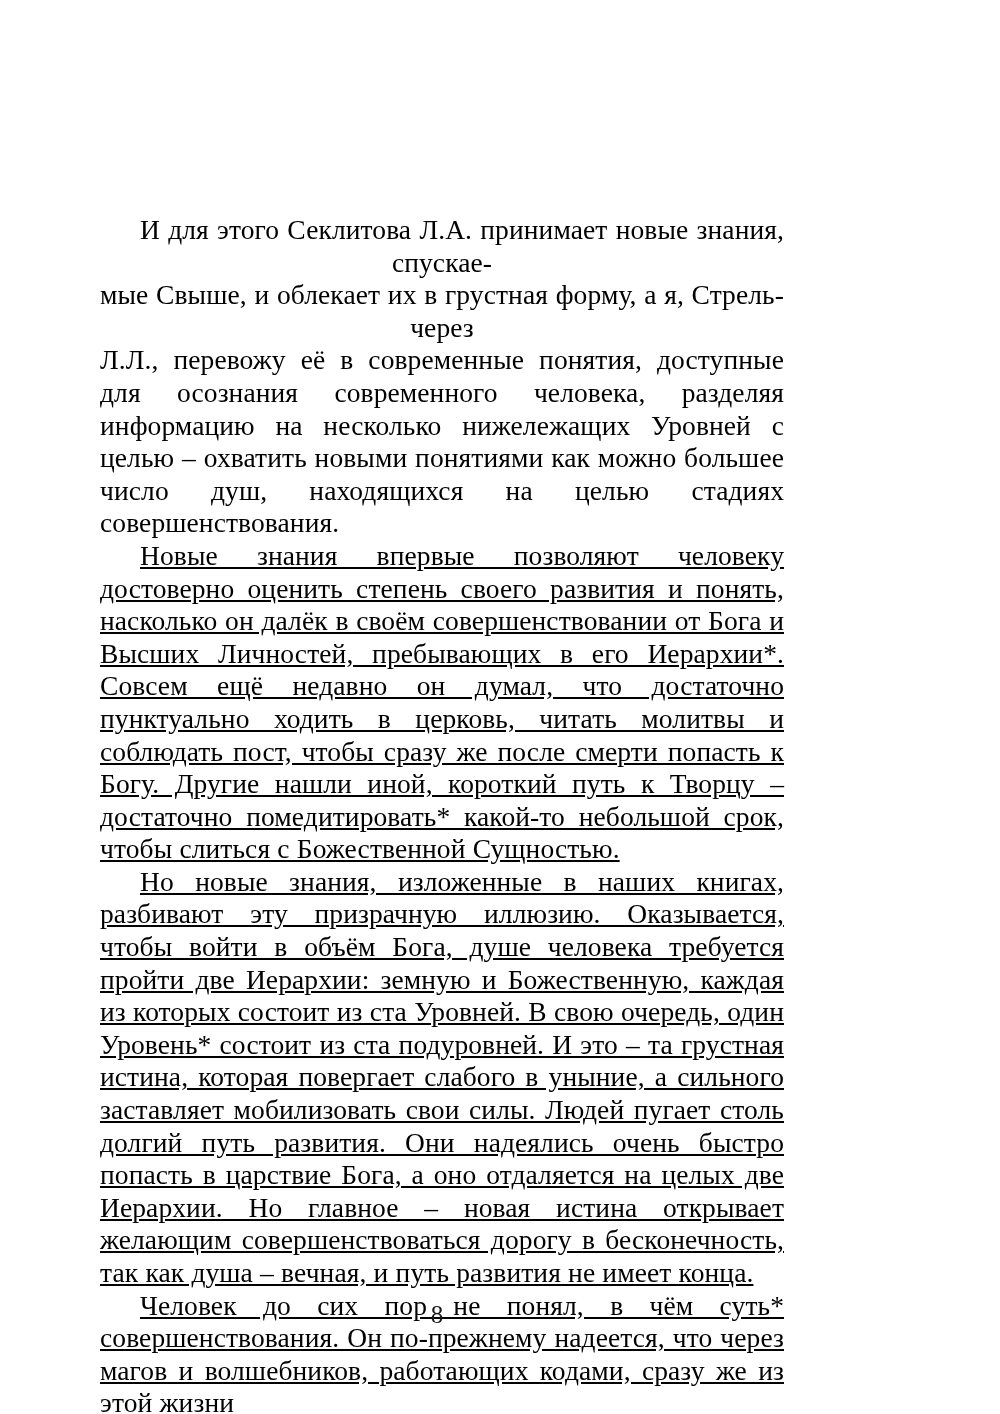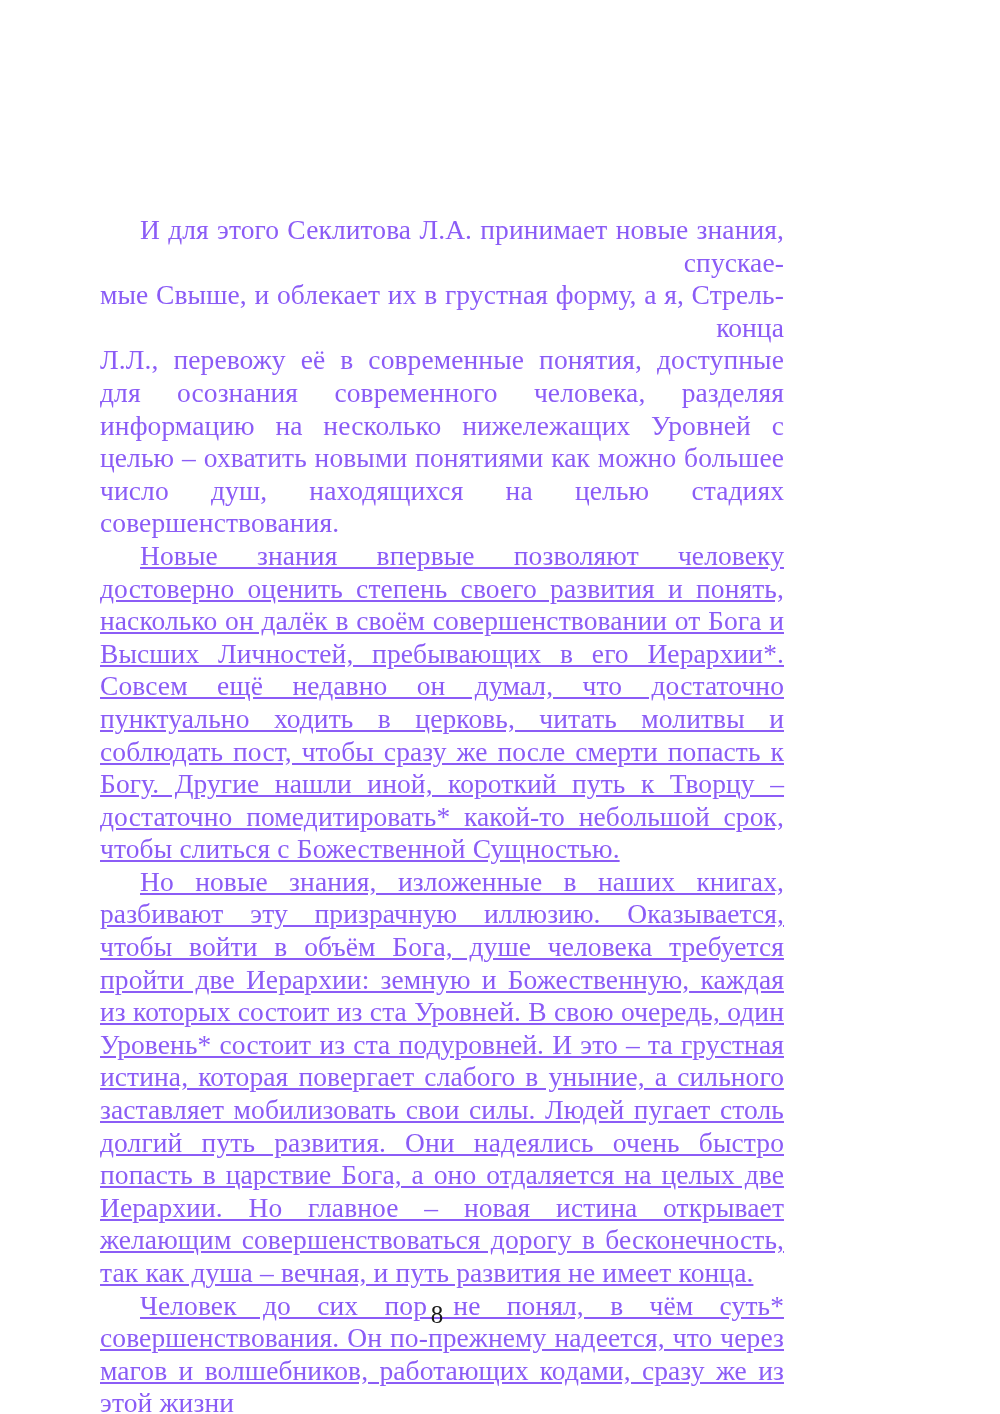--- a/index.html
+++ b/index.html
@@ -31,40 +31,40 @@
   }
 
   .para {
     margin: 0;
     font-size: 27.5px;
     line-height: 32.6px;
     text-align: justify;
     text-justify: inter-word;
     letter-spacing: 0.1px;
     word-spacing: 0.2px;
-    color: #8b5cf6;
+    color: #000000;
     -webkit-font-smoothing: antialiased;
   }
 
   .para.indent {
     text-indent: 40px;
     text-decoration: underline;
   }
 
   
   .para.hardbreak {
     text-align: left;
   }
   .para.hardbreak .jline {
     display: block;
     text-align: justify;
     text-justify: inter-word;
   }
   .para.hardbreak .jline.short {
-    text-align: right;
+    text-align: center;
   }
   
   .para.hardbreak .jline.full {
     text-align-last: justify;
   }
   .para.hardbreak .jline.full.first {
     text-indent: 40px;
   }
 
   .page-number {
@@ -82,21 +82,21 @@
 <body>
 
 <div class="page">
 
   <div class="text-block">
 
     <p class="para hardbreak">
       <span class="jline full first">И для этого Секлитова Л.А. принимает новые знания,</span>
       <span class="jline short">спускае-</span>
       <span class="jline full">мые Свыше, и облекает их в грустная форму, а я, Стрель-</span>
-      <span class="jline short">конца</span>
+      <span class="jline short">через</span>
       <span class="jline">Л.Л., перевожу её в современные понятия, доступные для осознания современного человека, разделяя информацию на несколько нижележащих Уровней с целью – охватить новыми понятиями как можно большее число душ, находящихся на целью стадиях совершенствования.</span>
     </p>
 
     <p class="para indent">Новые знания впервые позволяют человеку достоверно оценить степень своего развития и понять, насколько он далёк в своём совершенствовании от Бога и Высших Личностей, пребывающих в его Иерархии*. Совсем ещё недавно он думал, что достаточно пунктуально ходить в церковь, читать молитвы и соблюдать пост, чтобы сразу же после смерти попасть к Богу. Другие нашли иной, короткий путь к Творцу – достаточно помедитировать* какой-то небольшой срок, чтобы слиться с Божественной Сущностью.</p>
 
     <p class="para indent">Но новые знания, изложенные в наших книгах, разбивают эту призрачную иллюзию. Оказывается, чтобы войти в объём Бога, душе человека требуется пройти две Иерархии: земную и Божественную, каждая из которых состоит из ста Уровней. В свою очередь, один Уровень* состоит из ста подуровней. И это – та грустная истина, которая повергает слабого в уныние, а сильного заставляет мобилизовать свои силы. Людей пугает столь долгий путь развития. Они надеялись очень быстро попасть в царствие Бога, а оно отдаляется на целых две Иерархии. Но главное – новая истина открывает желающим совершенствоваться дорогу в бесконечность, так как душа – вечная, и путь развития не имеет конца.</p>
 
     <p class="para indent">Человек до сих пор не понял, в чём суть* совершенствования. Он по-прежнему надеется, что через магов и волшебников, работающих кодами, сразу же из этой жизни</p>
 
   </div>

